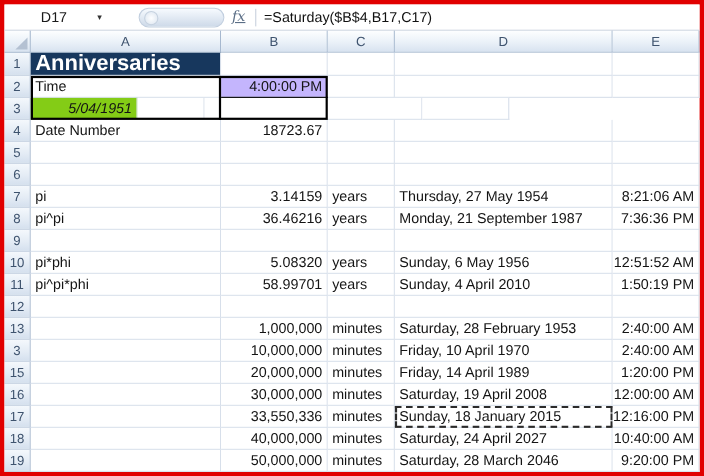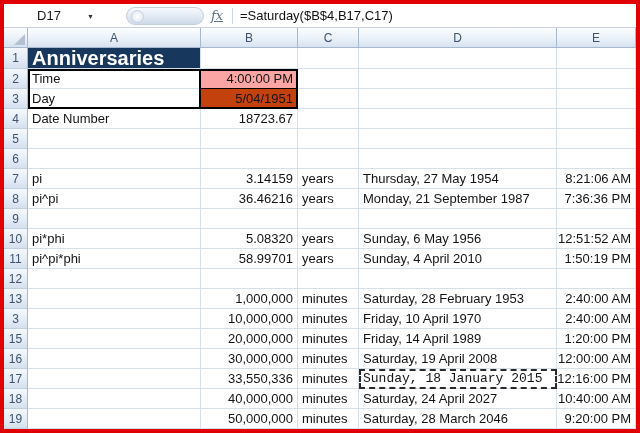--- a/index.html
+++ b/index.html
@@ -104,21 +104,21 @@
   .col-d { width: 198px; padding-left: 4px; }
   .col-e { width: 79px;  justify-content: flex-end; padding-right: 4px; }
   .hcell.col-a, .hcell.col-b, .hcell.col-c, .hcell.col-d, .hcell.col-e {
     justify-content: center; padding: 0;
   }
 
   .cell.title {
     font-weight: bold; font-size: 20px;
     overflow: visible;
   }
-  .cell.copied { outline: 2px dashed #2b2b2b; outline-offset: -2px; font-family: Liberation Mono, monospace; }
+  .cell.copied { outline: 2px dashed #2b2b2b; outline-offset: -2px; }
 
   
   .ovl { position: absolute; pointer-events: none; }
   .ovl-box  { left: 24px;  top: 41px; width: 270px; height: 40px; border: 2px solid #000; }
   .ovl-vline{ left: 195px; top: 41px; width: 2px;  height: 40px; background: #000; }
   .ovl-hline{ left: 197px; top: 60px; width: 97px; height: 1px;  background: #000; }
 </style>
 </head>
 <body>
 
@@ -153,29 +153,28 @@
           <div class="rowhead w-rh">1</div>
           <div class="cell col-a title" style="background: rgb(23, 55, 93); color: rgb(255, 255, 255);">Anniversaries</div>
           <div class="cell col-b"></div>
           <div class="cell col-c"></div>
           <div class="cell col-d"></div>
           <div class="cell col-e"></div>
         </div>
         <div class="grow">
           <div class="rowhead w-rh">2</div>
           <div class="cell col-a">Time</div>
-          <div class="cell col-b" style="background: #fca5a5; text-align: center;">4:00:00 PM</div>
+          <div class="cell col-b" style="background: #c4b5fd; text-align: center;">4:00:00 PM</div>
           <div class="cell col-c"></div>
           <div class="cell col-d"></div>
           <div class="cell col-e"></div>
         </div>
         <div class="grow">
           <div class="rowhead w-rh">3</div>
-          <div class="cell col-a">Day</div>
-          <div class="cell col-b" style="background: #c2410c;">5/04/1951</div>
+          <div class="cell col-b" style="background: #84cc16; font-style: italic;">5/04/1951</div>
           <div class="cell col-c"></div>
           <div class="cell col-d"></div>
           <div class="cell col-e"></div>
         </div>
         <div class="grow">
           <div class="rowhead w-rh">4</div>
           <div class="cell col-a">Date Number</div>
           <div class="cell col-b">18723.67</div>
           <div class="cell col-c"></div>
           <div class="cell col-d"></div>

